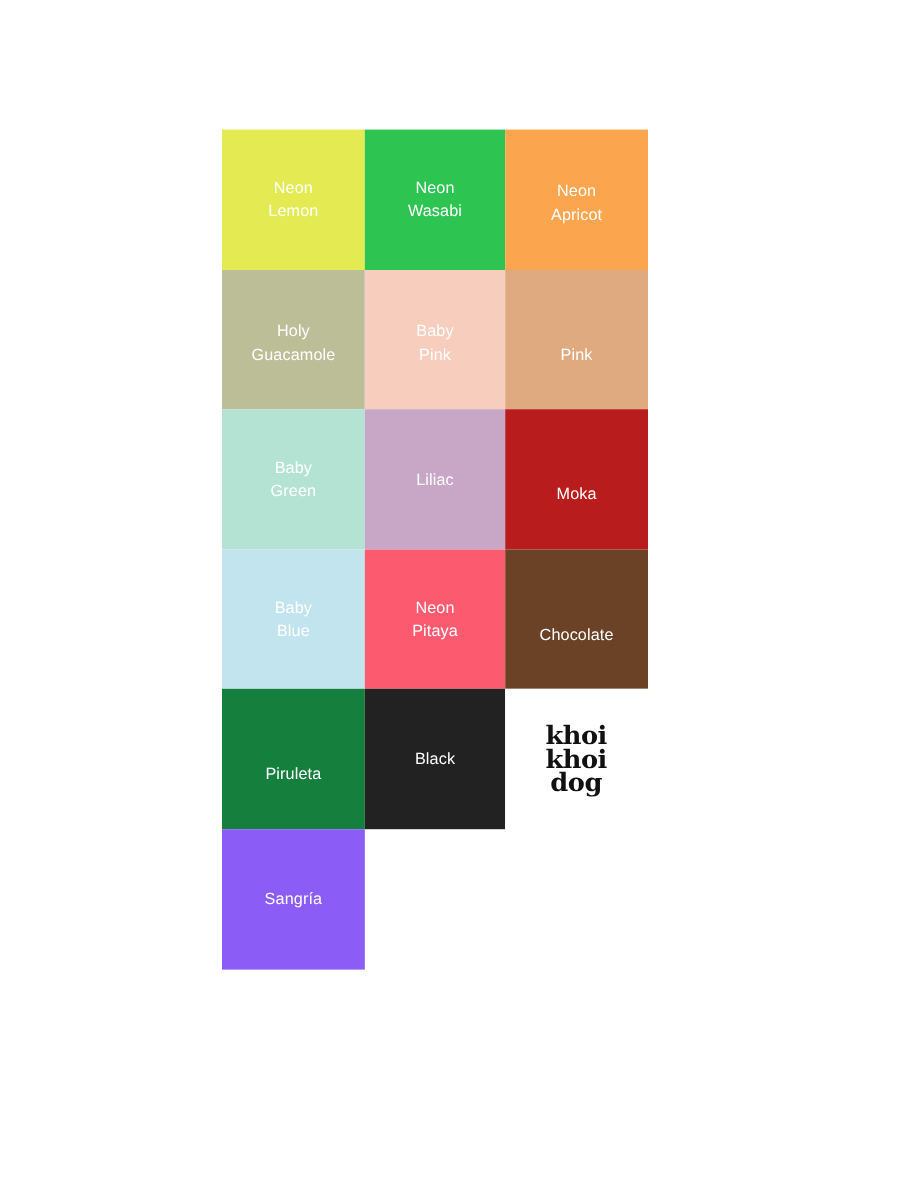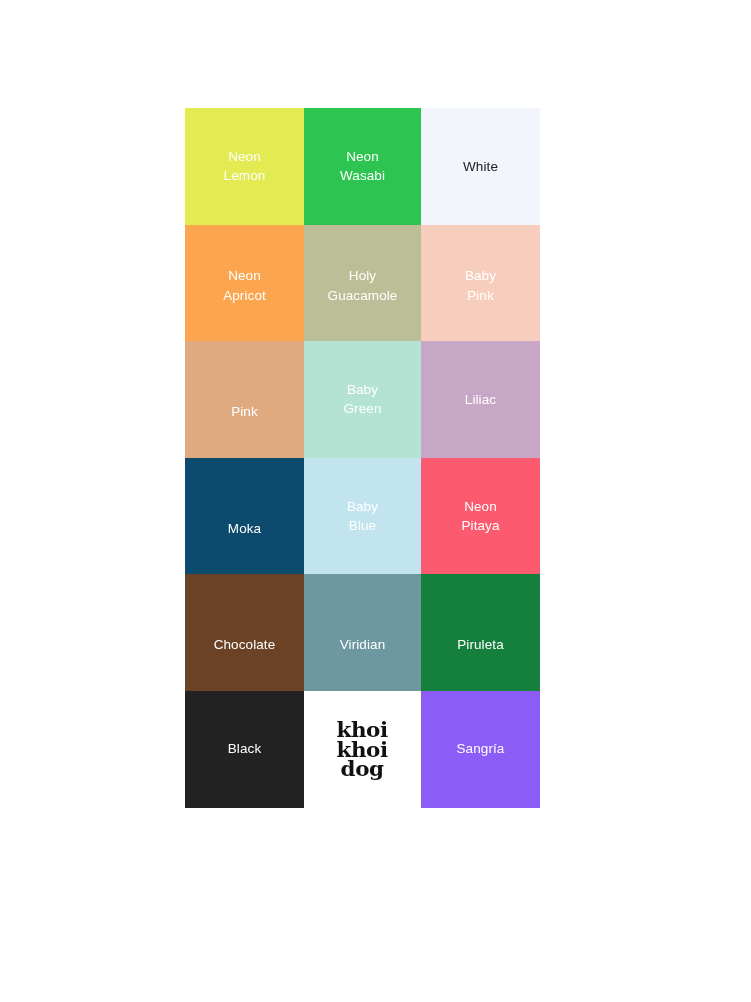--- a/index.html
+++ b/index.html
@@ -75,23 +75,20 @@
 
 <div id="palette-board">
     <div class="swatch pos-center" style="background: rgb(227, 234, 82);">
       <div class="swatch-label" style="color: rgb(255, 255, 255);">Neon
 Lemon</div>
     </div>
     <div class="swatch pos-center" style="background: rgb(45, 196, 81);">
       <div class="swatch-label" style="color: rgb(255, 255, 255);">Neon
 Wasabi</div>
     </div>
-    <div class="swatch pos-center" style="background: rgb(242, 246, 252);">
-      <div class="swatch-label" style="color: rgb(34, 34, 34);">White</div>
-    </div>
     <div class="swatch pos-lower" style="background: rgb(251, 165, 79);">
       <div class="swatch-label" style="color: rgb(255, 255, 255);">Neon
 Apricot</div>
     </div>
     <div class="swatch pos-lower" style="background: rgb(187, 190, 150);">
       <div class="swatch-label" style="color: rgb(255, 255, 255);">Holy
 Guacamole</div>
     </div>
     <div class="swatch pos-lower" style="background: rgb(247, 205, 190);">
       <div class="swatch-label" style="color: rgb(255, 255, 255);">Baby
@@ -100,36 +97,33 @@
     <div class="swatch pos-lower" style="background: rgb(224, 170, 129);">
       <div class="swatch-label" style="color: rgb(255, 255, 255);">Pink</div>
     </div>
     <div class="swatch pos-center" style="background: rgb(180, 227, 212);">
       <div class="swatch-label" style="color: rgb(255, 255, 255);">Baby
 Green</div>
     </div>
     <div class="swatch pos-center" style="background: rgb(200, 167, 198);">
       <div class="swatch-label" style="color: rgb(255, 255, 255);">Liliac</div>
     </div>
-    <div class="swatch pos-lower" style="background: #0c4a6e;">
+    <div class="swatch pos-lower" style="background: #b91c1c;">
       <div class="swatch-label" style="color: rgb(255, 255, 255);">Moka</div>
     </div>
     <div class="swatch pos-center" style="background: rgb(194, 228, 239);">
       <div class="swatch-label" style="color: rgb(255, 255, 255);">Baby
 Blue</div>
     </div>
     <div class="swatch pos-center" style="background: rgb(252, 90, 110);">
       <div class="swatch-label" style="color: rgb(255, 255, 255);">Neon
 Pitaya</div>
     </div>
     <div class="swatch pos-lower" style="background: rgb(107, 66, 38);">
       <div class="swatch-label" style="color: rgb(255, 255, 255);">Chocolate</div>
-    </div>
-    <div class="swatch pos-lower" style="background: rgb(109, 152, 160);">
-      <div class="swatch-label" style="color: rgb(255, 255, 255);">Viridian</div>
     </div>
     <div class="swatch pos-lower" style="background: #15803d;">
       <div class="swatch-label" style="color: rgb(255, 255, 255);">Piruleta</div>
     </div>
     <div class="swatch pos-center" style="background: rgb(34, 34, 34); text-align: right;">
       <div class="swatch-label" style="color: rgb(255, 255, 255);">Black</div>
     </div>
     <div class="swatch pos-center logo-cell" style="background: rgb(255, 255, 255);">
       <div class="logo-wrap">
         <span class="logo-line">khoi</span>

